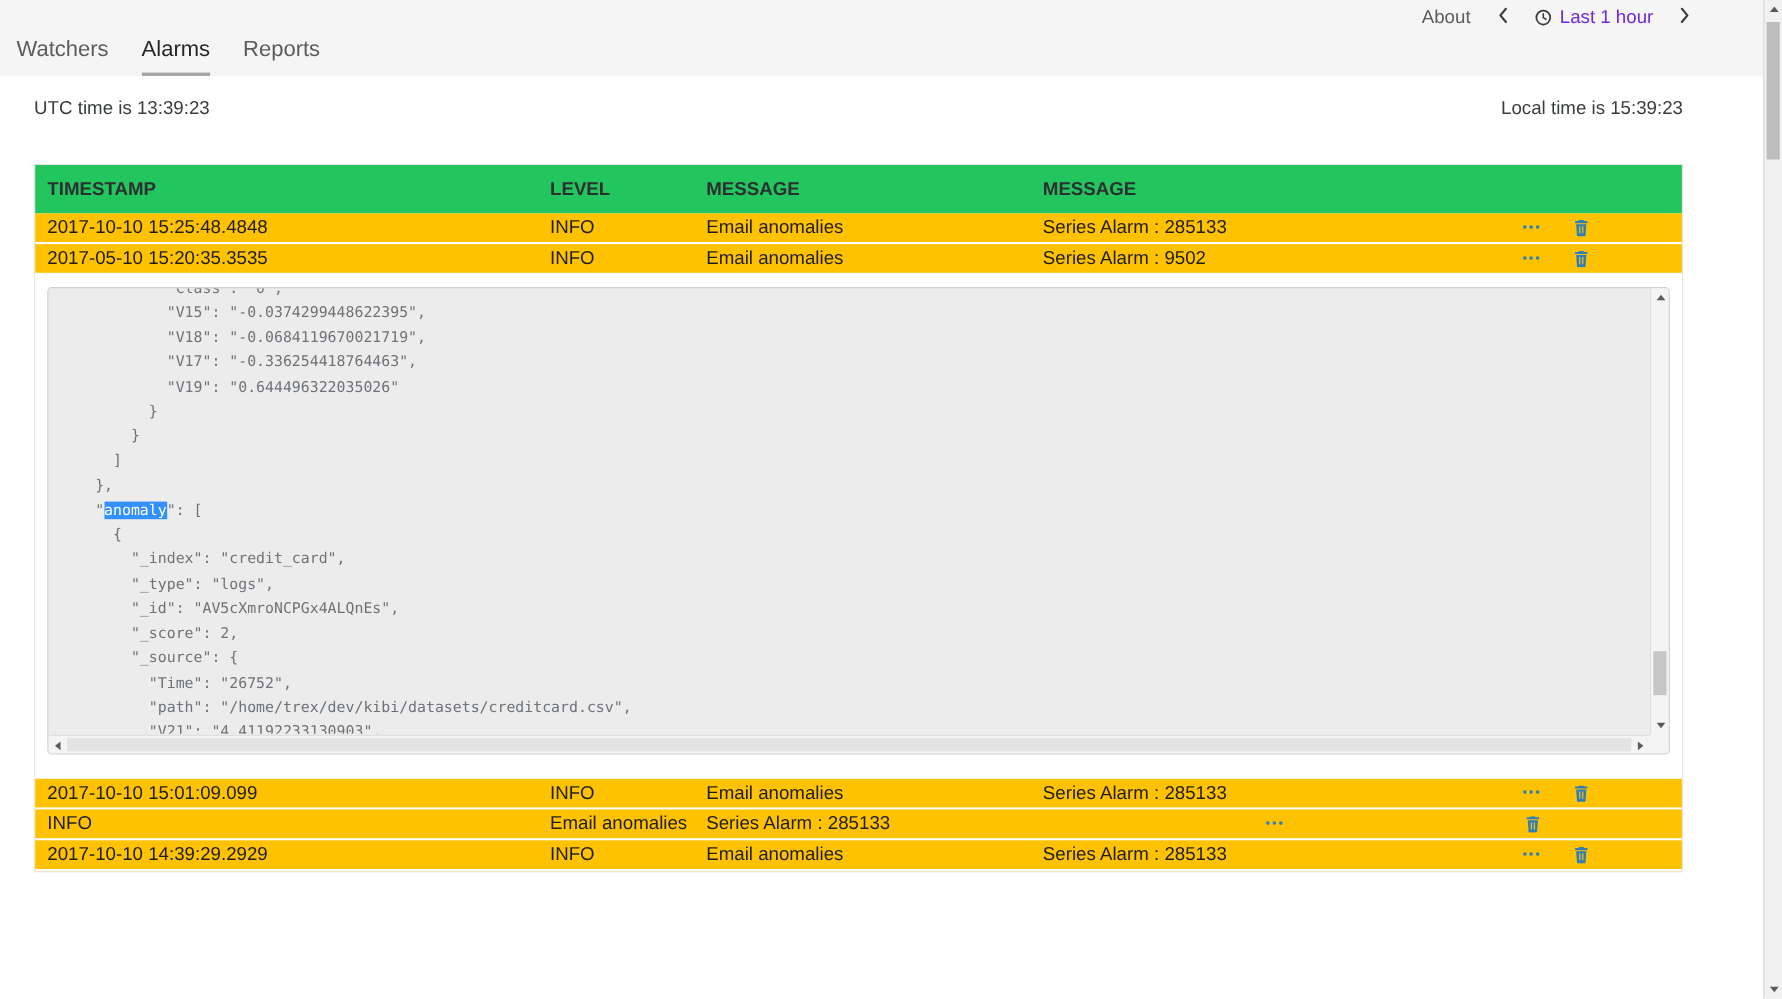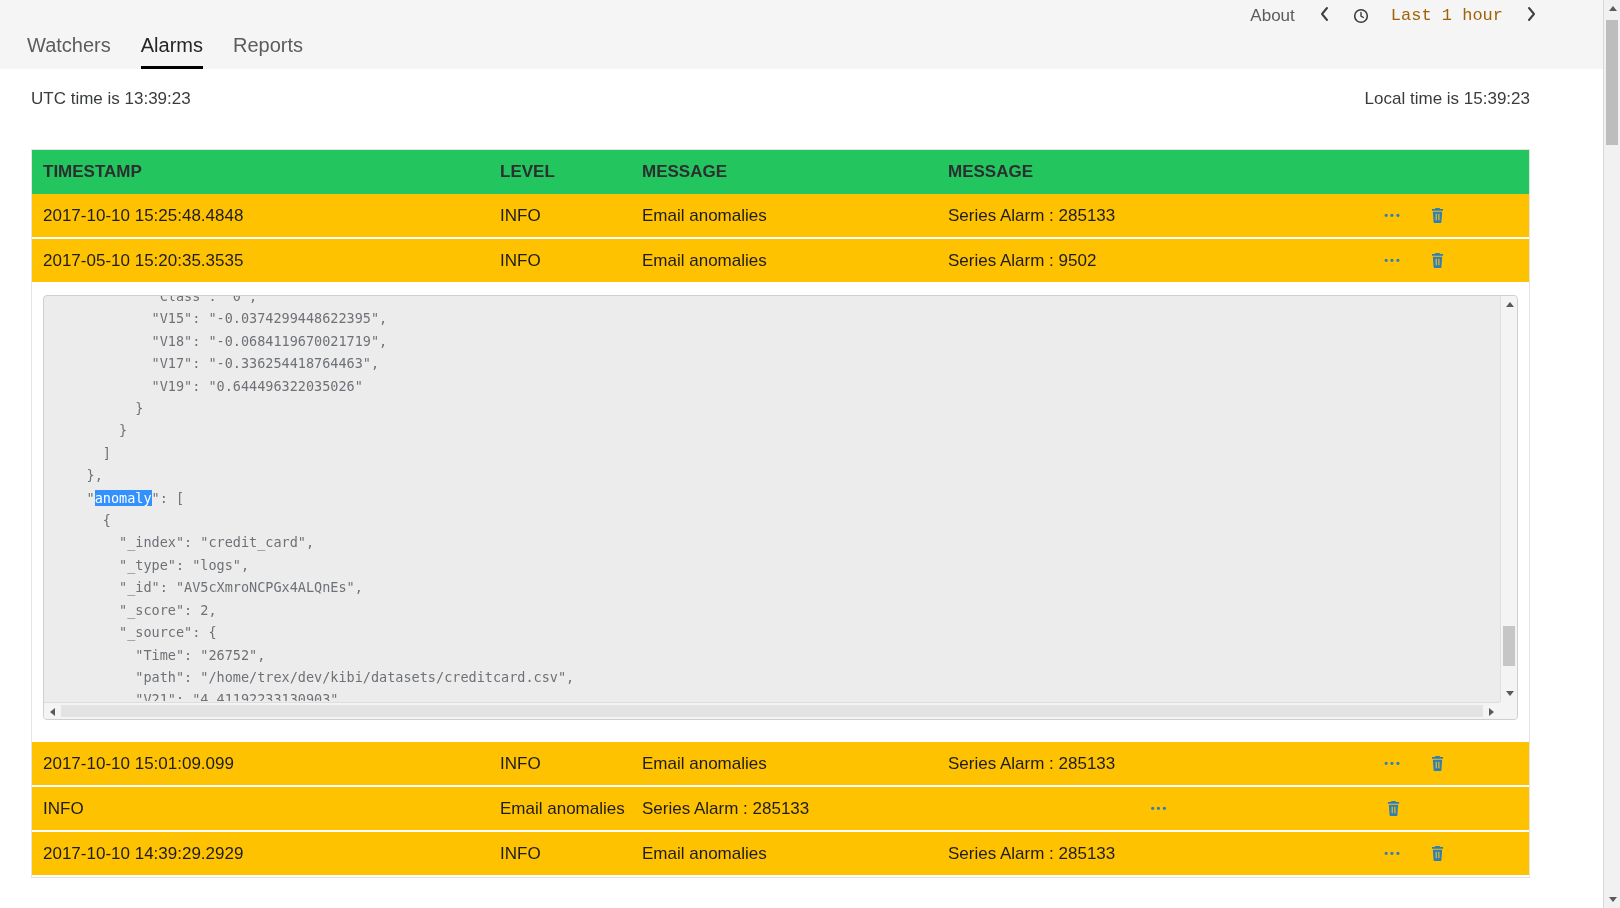--- a/index.html
+++ b/index.html
@@ -18,28 +18,28 @@
     background: var(--topbar-bg, #f5f5f5);
     width: 1603px;
   }
   .topbar-right {
     position: absolute; top: 6px; right: 66px;
     display: flex; align-items: flex-start; gap: 24px;
     font-size: 17px; color: #555;
   }
   .about-link { color: #5b5b5b; cursor: pointer; }
   .chev-btn { display: flex; align-items: center; cursor: pointer; }
-  .timerange { display: flex; align-items: center; gap: 22px; color: #a16207; cursor: pointer; font-family: Liberation Mono, monospace; }
-
-  .tabs { position: absolute; left: 27px; bottom: 0; display: flex; }
+  .timerange { display: flex; align-items: center; gap: 7px; color: #6d28d9; cursor: pointer; }
+
+  .tabs { position: absolute; left: 15px; bottom: 0; display: flex; }
   .tab {
     display: inline-block; margin-right: 30px; padding-bottom: 9px;
     font-size: 20px; color: #5a5c5e; cursor: pointer; text-decoration: none;
   }
-  .tab.active { color: #262626; border-bottom: 3px solid #000000; }
+  .tab.active { color: #262626; border-bottom: 3px solid #a3a3a3; }
 
   
   .times {
     display: flex; justify-content: space-between;
     margin: 20px 90px 40px 31px;
     font-size: 17px; color: #393c3e;
   }
 
   
   .table { margin: 0 90px 0 31px; border: 1px solid #e4e4e4; background: #fff; }
@@ -47,21 +47,21 @@
     display: grid;
     grid-template-columns: 457px 142px 306px 1fr 44px 44px;
     align-items: center;
     padding: 0 70px 0 11px;
   }
   .thead {
     height: 44px; font-weight: bold; font-size: 17px; color: #2c2e30;
     background: #22c55e;
   }
   .row.alarm {
-    height: 45px; font-size: 17px; color: #1d1d1d;
+    height: 28px; font-size: 17px; color: #1d1d1d;
     background: var(--row-highlight, #ffc200);
     border-bottom: 2px solid #ffffff;
     cursor: pointer;
   }
   .cell { overflow: hidden; white-space: nowrap; }
   .icon-cell { display: flex; justify-content: center; align-items: center; cursor: pointer; }
   .ellipsis-glyph {
     color: var(--icon-blue, #2e7eb8); font-size: 11px; font-weight: bold;
     letter-spacing: 2px; line-height: 1;
   }

